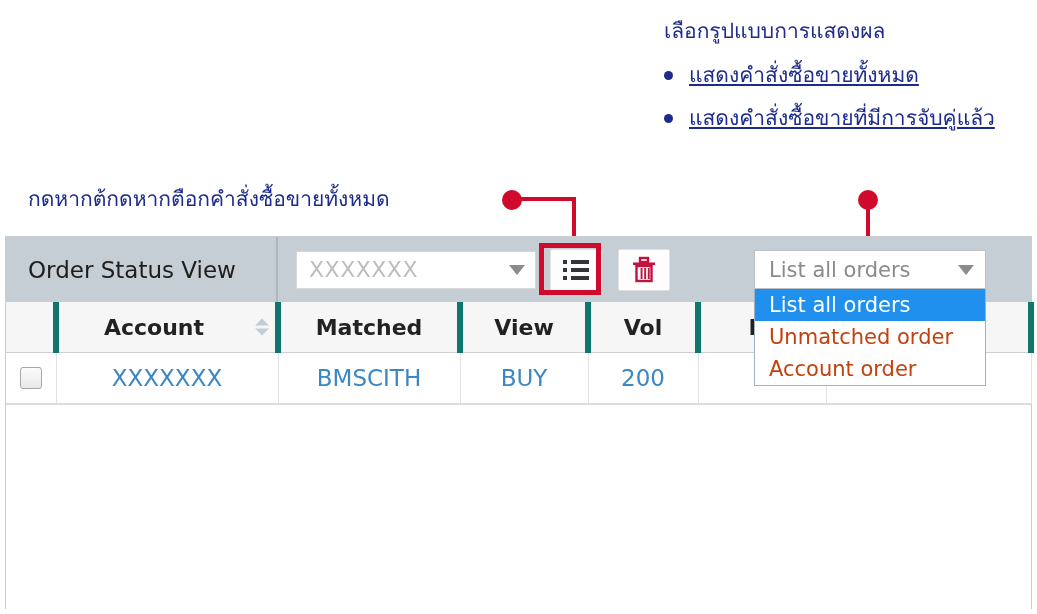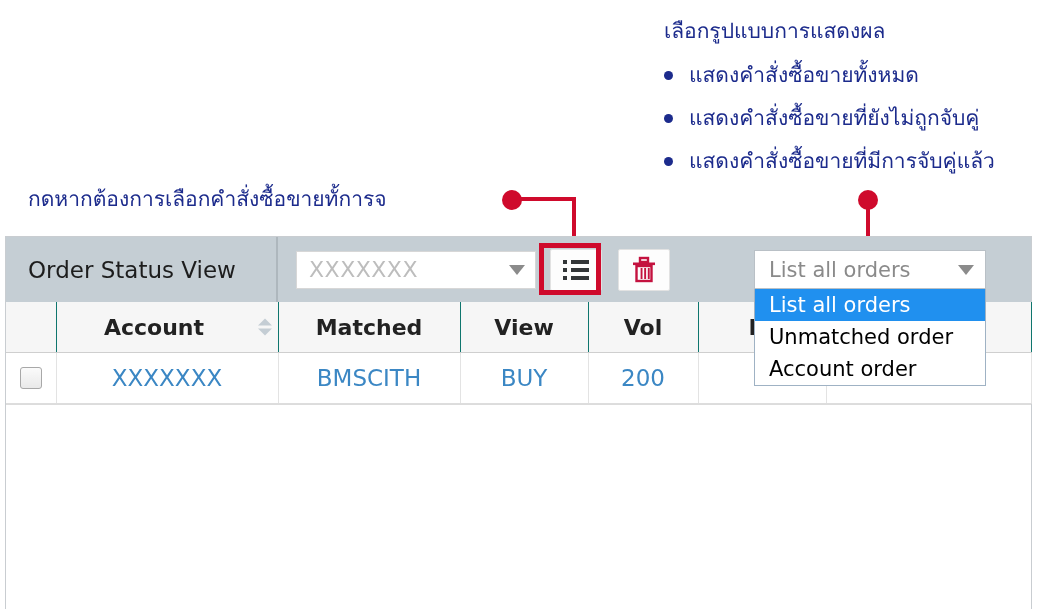--- a/index.html
+++ b/index.html
@@ -25,20 +25,21 @@
     line-height: 1.25;
     white-space: nowrap;
   }
   #annot-right-title {
     left: 664px;
     top: 18px;
   }
   #annot-right-list {
     left: 664px;
     top: 62px;
+    text-decoration: underline;
   }
   .annot-li {
     display: flex;
     align-items: center;
     height: 27px;
     margin-bottom: 16px;
     white-space: nowrap;
   }
   .annot-li:last-child { margin-bottom: 8px; }
   .annot-bullet {
@@ -214,39 +215,39 @@
     border-top: none;
     background: #ffffff;
     box-sizing: border-box;
   }
   .view-option {
     height: 32px;
     display: flex;
     align-items: center;
     padding-left: 14px;
     font-size: 21px;
-    color: #000000;
+    color: #c2410c;
     font-family: "DejaVu Sans", "Liberation Sans", sans-serif;
     box-sizing: border-box;
   }
   .view-option.selected {
     background: #2090ef;
     color: #ffffff;
   }
 
   
   #grid { position: relative; }
   table.grid {
     border-collapse: collapse;
     width: 1025px;
     table-layout: fixed;
   }
   table.grid thead th {
     background: #f6f6f6;
-    border-right: 1px solid #0f766e;
+    border-right: 6px solid #0f766e;
     border-bottom: 1px solid #cfcfcf;
     height: 50px;
     font-size: 22px;
     color: #222222;
     font-family: "DejaVu Sans", "Liberation Sans", sans-serif;
     font-weight: bold;
     padding: 0;
   }
   table.grid tbody td {
     border-right: 1px solid #e3e3e3;
@@ -309,29 +310,25 @@
 
 <div class="annot" id="annot-right-title">เลือกรูปแบบการแสดงผล</div>
 
 <div class="annot" id="annot-right-list">
   <div class="annot-li">
     <span class="annot-bullet"></span>
     <span>แสดงคำสั่งซื้อขายทั้งหมด</span>
   </div>
   <div class="annot-li">
     <span class="annot-bullet"></span>
-    <span>แสดงคำสั่งซื้อขายที่ยังไม่ถูกจับคู่</span>
-  </div>
-  <div class="annot-li">
-    <span class="annot-bullet"></span>
     <span>แสดงคำสั่งซื้อขายที่มีการจับคู่แล้ว</span>
   </div>
 </div>
 
-<div class="annot" id="annot-left">กดหากต้องการเลือกคำสั่งซื้อขายทั้การจ</div>
+<div class="annot" id="annot-left">กดหากต้กดหากตือกคำสั่งซื้อขายทั้งหมด</div>
 
 <div class="dot" id="callout-dot-left"></div>
 <div class="red-line" id="callout-line-left-h"></div>
 <div class="red-line" id="callout-line-left-v"></div>
 
 <div class="dot" id="callout-dot-right"></div>
 <div class="red-line" id="callout-line-right-v"></div>
 
 <div id="highlight-box"></div>
 

